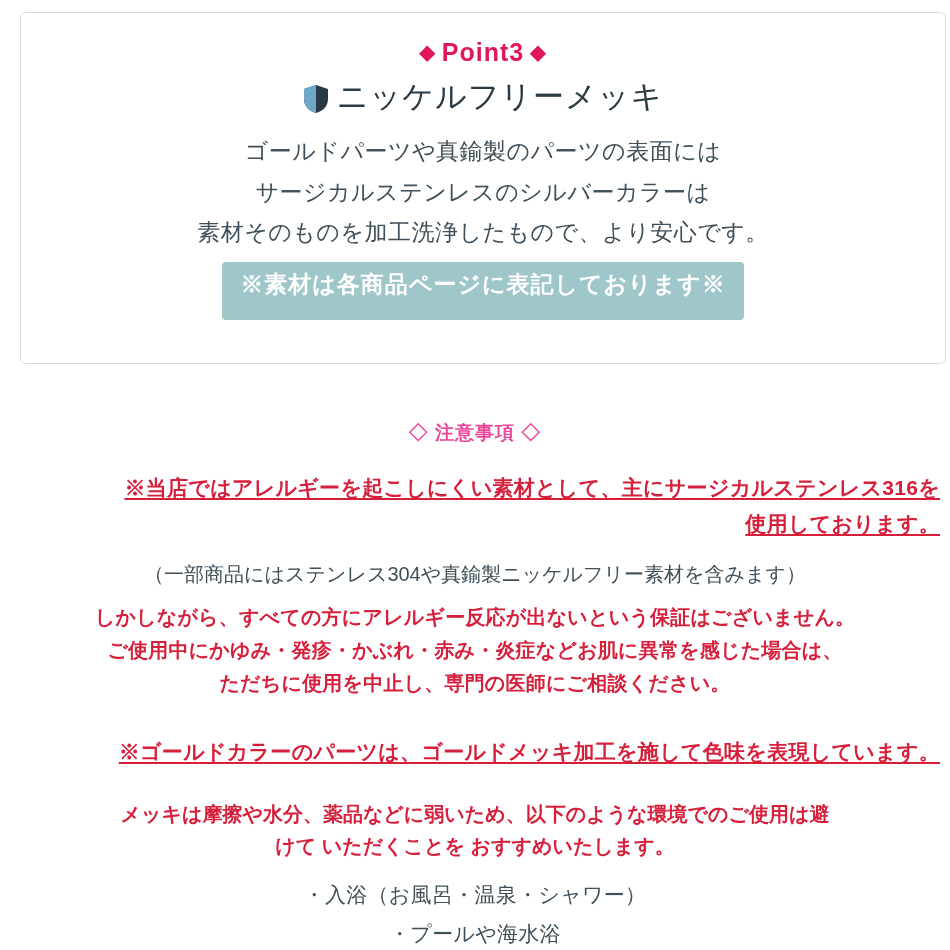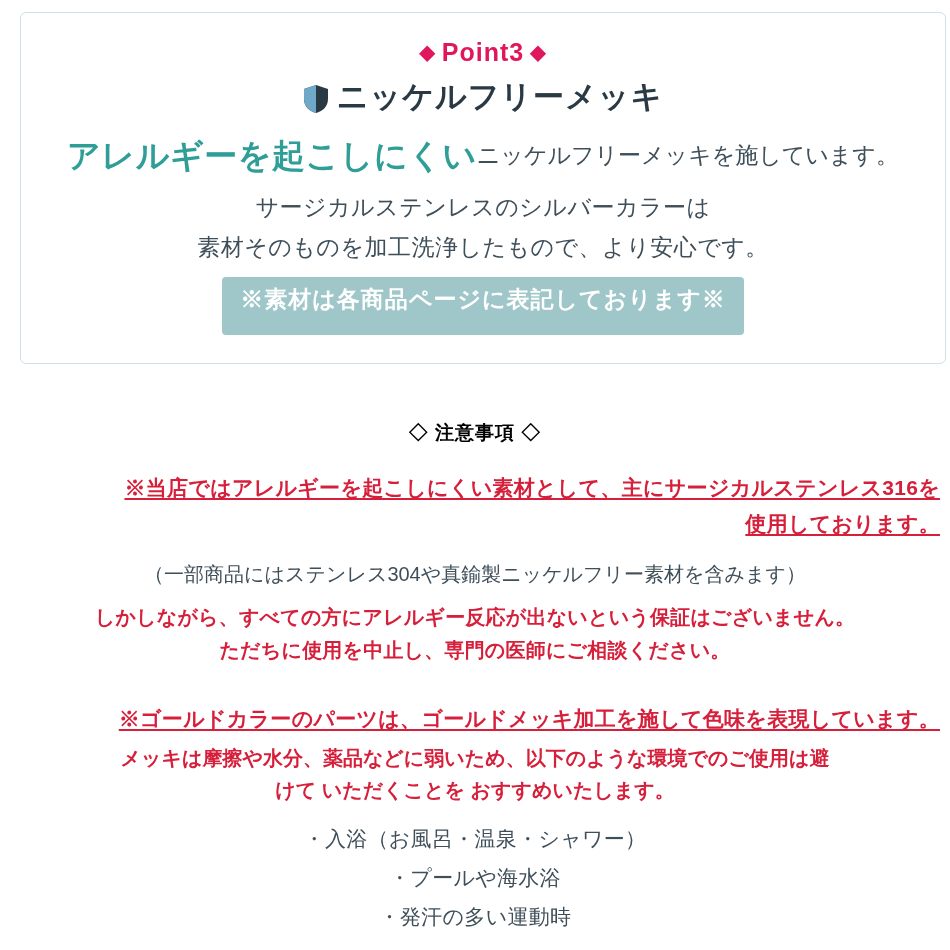--- a/index.html
+++ b/index.html
@@ -43,21 +43,21 @@
     line-height: 1.2;
     margin-bottom: 10px;
   }
   .point-title .diamond {
     font-size: 20px;
     vertical-align: 2px;
     margin: 0 6px;
   }
   .point-heading {
     font-size: 31px;
-    font-weight: bold;
+    font-weight: normal;
     color: #2a3a45;
     letter-spacing: 1px;
     line-height: 1.3;
     margin-bottom: 14px;
     display: flex;
     align-items: center;
     justify-content: center;
     gap: 8px;
   }
   .shield-icon {
@@ -109,21 +109,21 @@
   .notes {
     position: absolute;
     left: 0;
     top: 420px;
     width: 950px;
     text-align: center;
   }
   .notes-title {
     font-size: 19px;
     font-weight: bold;
-    color: #000000;
+    color: #ec4899;
     letter-spacing: 1px;
     margin-bottom: 24px;
   }
   .note-block {
     text-align: center;
   }
   .underline-red {
     display: block;
     font-size: 21px;
     font-weight: bold;
@@ -153,21 +153,21 @@
   .red-para div { letter-spacing: 0.2px; }
 
   .note-block-2 {
     margin-top: 34px;
   }
   .sub-red {
     font-size: 20px;
     font-weight: bold;
     color: #d61f3a;
     line-height: 1.6;
-    margin-top: 5px;
+    margin-top: 28px;
     width: 720px;
     margin-left: auto;
     margin-right: auto;
     text-align: center;
   }
   .bullets {
     margin-top: 14px;
     font-size: 21px;
     color: #3f4f5a;
     line-height: 1.85;
@@ -189,24 +189,22 @@
     <div class="point-heading">
       <span class="shield-icon">
         <svg width="26" height="30" viewBox="0 0 26 30">
           <path d="M13 1 L25 5 L25 15 C25 23 19 27.5 13 29 C7 27.5 1 23 1 15 L1 5 Z" fill="#2a3a45"></path>
           <path d="M13 1 L1 5 L1 15 C1 23 7 27.5 13 29 Z" fill="#6fa8c8"></path>
         </svg>
       </span>
       <span>ニッケルフリーメッキ</span>
     </div>
 
-
-    <div class="line-mixed">
-      <span class="emph">アレルギーを起こしにくい</span><span class="tail">ニッケルフリーメッキを施しています。</span>
-    </div>
+    <div class="line">ゴールドパーツや真鍮製のパーツの表面には</div>
+
 
     <div class="line">サージカルステンレスのシルバーカラーは</div>
     <div class="line">素材そのものを加工洗浄したもので、より安心です。</div>
 
 
     <div class="pill">※素材は各商品ページに表記しております※</div>
   </div>
 
   <div class="notes">
 
@@ -215,20 +213,21 @@
     <div class="note-block">
       <div class="underline-red">
         <span class="u">※当店ではアレルギーを起こしにくい素材として、主にサージカルステンレス316を</span><br>
         <span class="u">使用しております。</span>
       </div>
 
       <div class="paren-line">（一部商品にはステンレス304や真鍮製ニッケルフリー素材を含みます）</div>
 
       <div class="red-para">
         <div>しかしながら、すべての方にアレルギー反応が出ないという保証はございません。</div>
+        <div>ご使用中にかゆみ・発疹・かぶれ・赤み・炎症などお肌に異常を感じた場合は、</div>
         <div>ただちに使用を中止し、専門の医師にご相談ください。</div>
       </div>
     </div>
 
     <div class="note-block note-block-2">
       <div class="underline-red">
         <span class="u">※ゴールドカラーのパーツは、ゴールドメッキ加工を施して色味を表現しています。</span>
       </div>
 
       <div class="sub-red">

